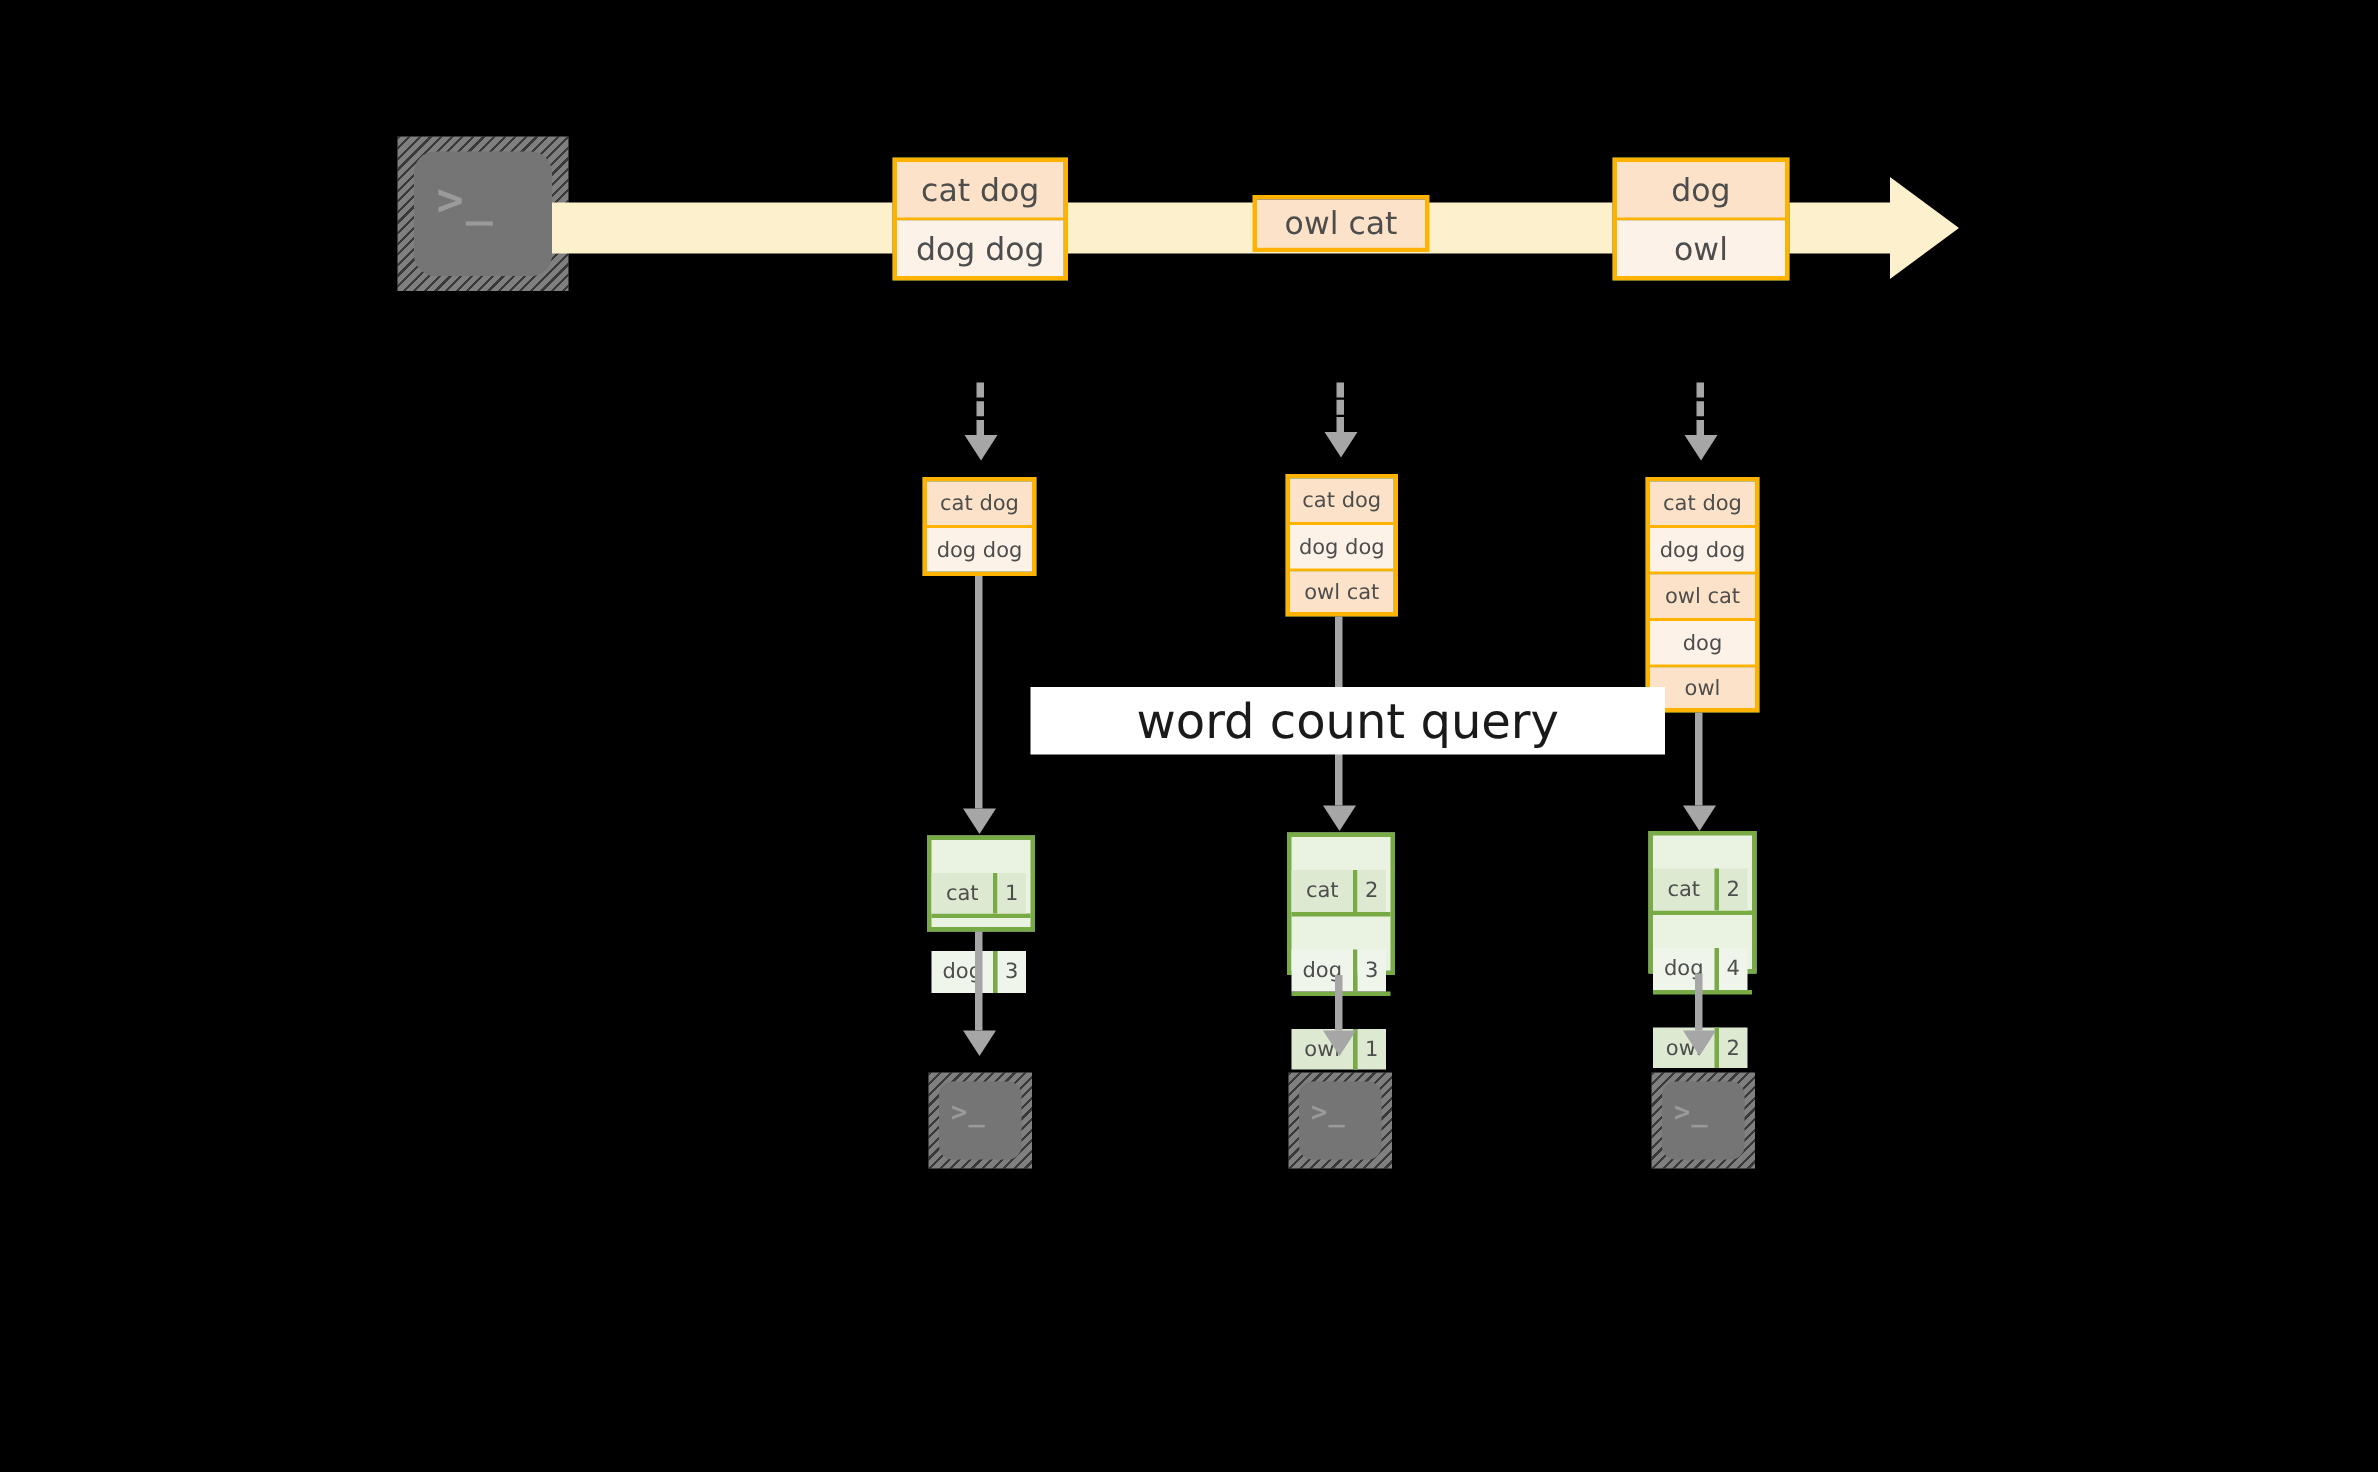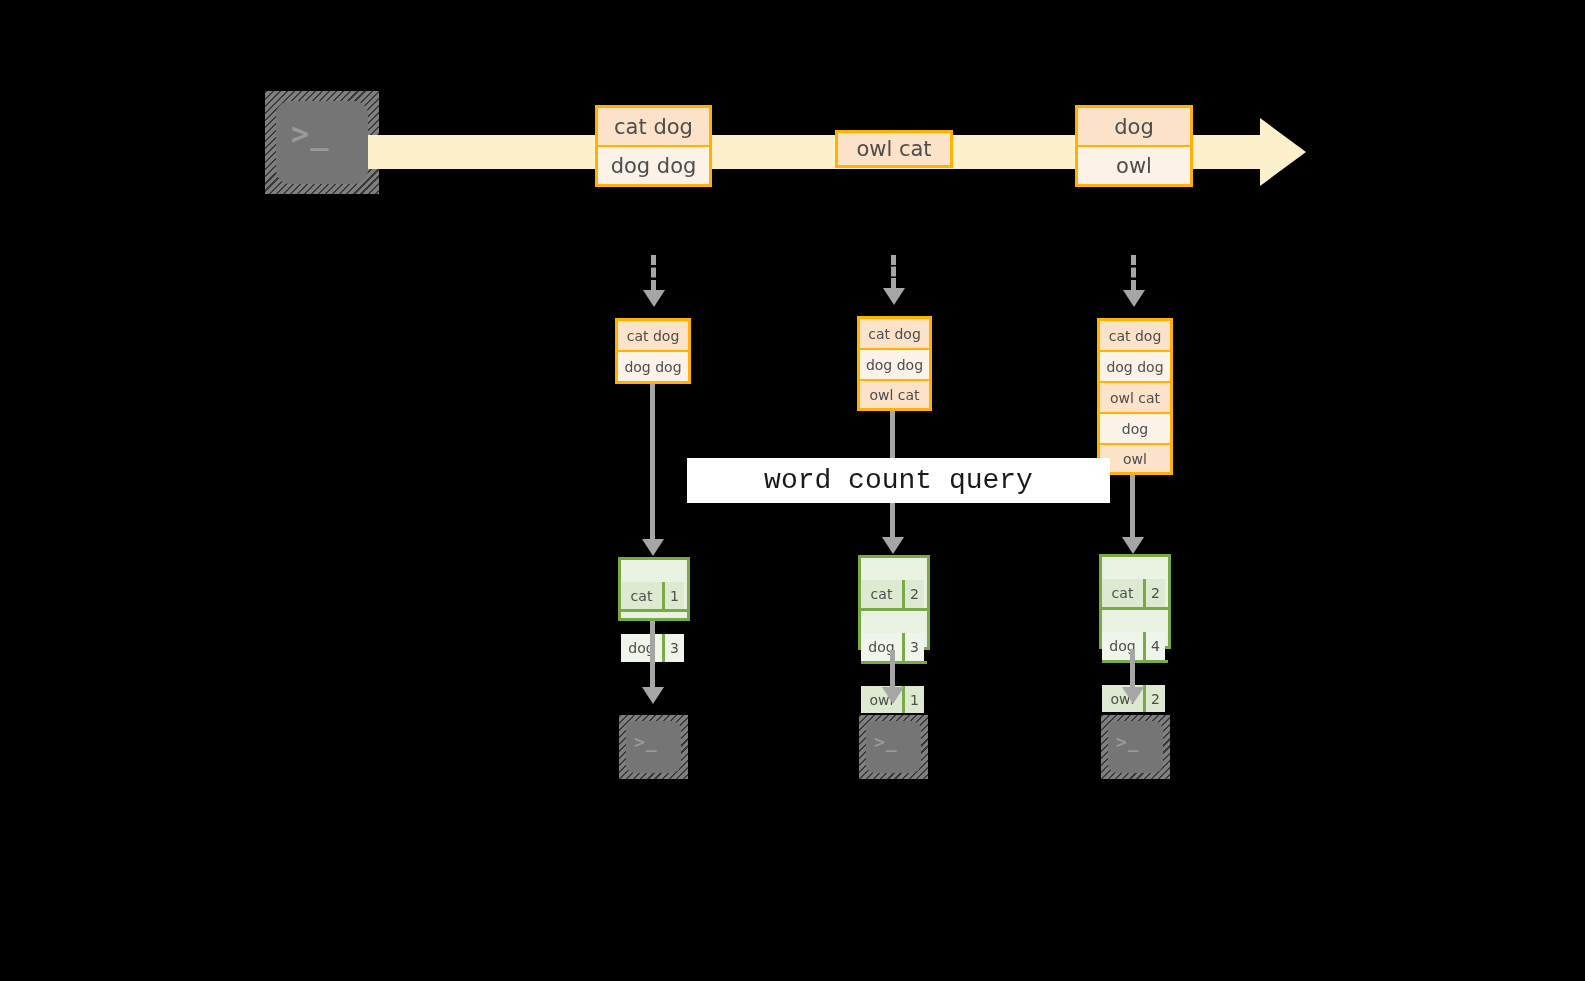--- a/index.html
+++ b/index.html
@@ -249,15 +249,15 @@
   </div>
 
   <div class="vline" style="left:1130px; top:649px; width:5px; height:38px;"></div>
   <div class="vhead" style="left:1122px; top:687px;"></div>
 
   <div class="term" style="left:1101px; top:715px; width:69px; height:64px;">
     <div class="plate" style="left:7px; top:6px; width:55px; height:52px; border-radius:9px;"></div>
     <div class="glyph" style="left:15px; top:18px; font-size:18px;">&gt;_</div>
   </div>
 
-  <div class="qlabel" style="left:687px; top:458px; width:423px; height:45px; font-size:28px;font-family:Liberation Mono, monospace;">word count query</div>
+  <div class="qlabel" style="left:687px; top:458px; width:423px; height:45px; font-size:32px;">word count query</div>
 
 </div>
 
 </body></html>

